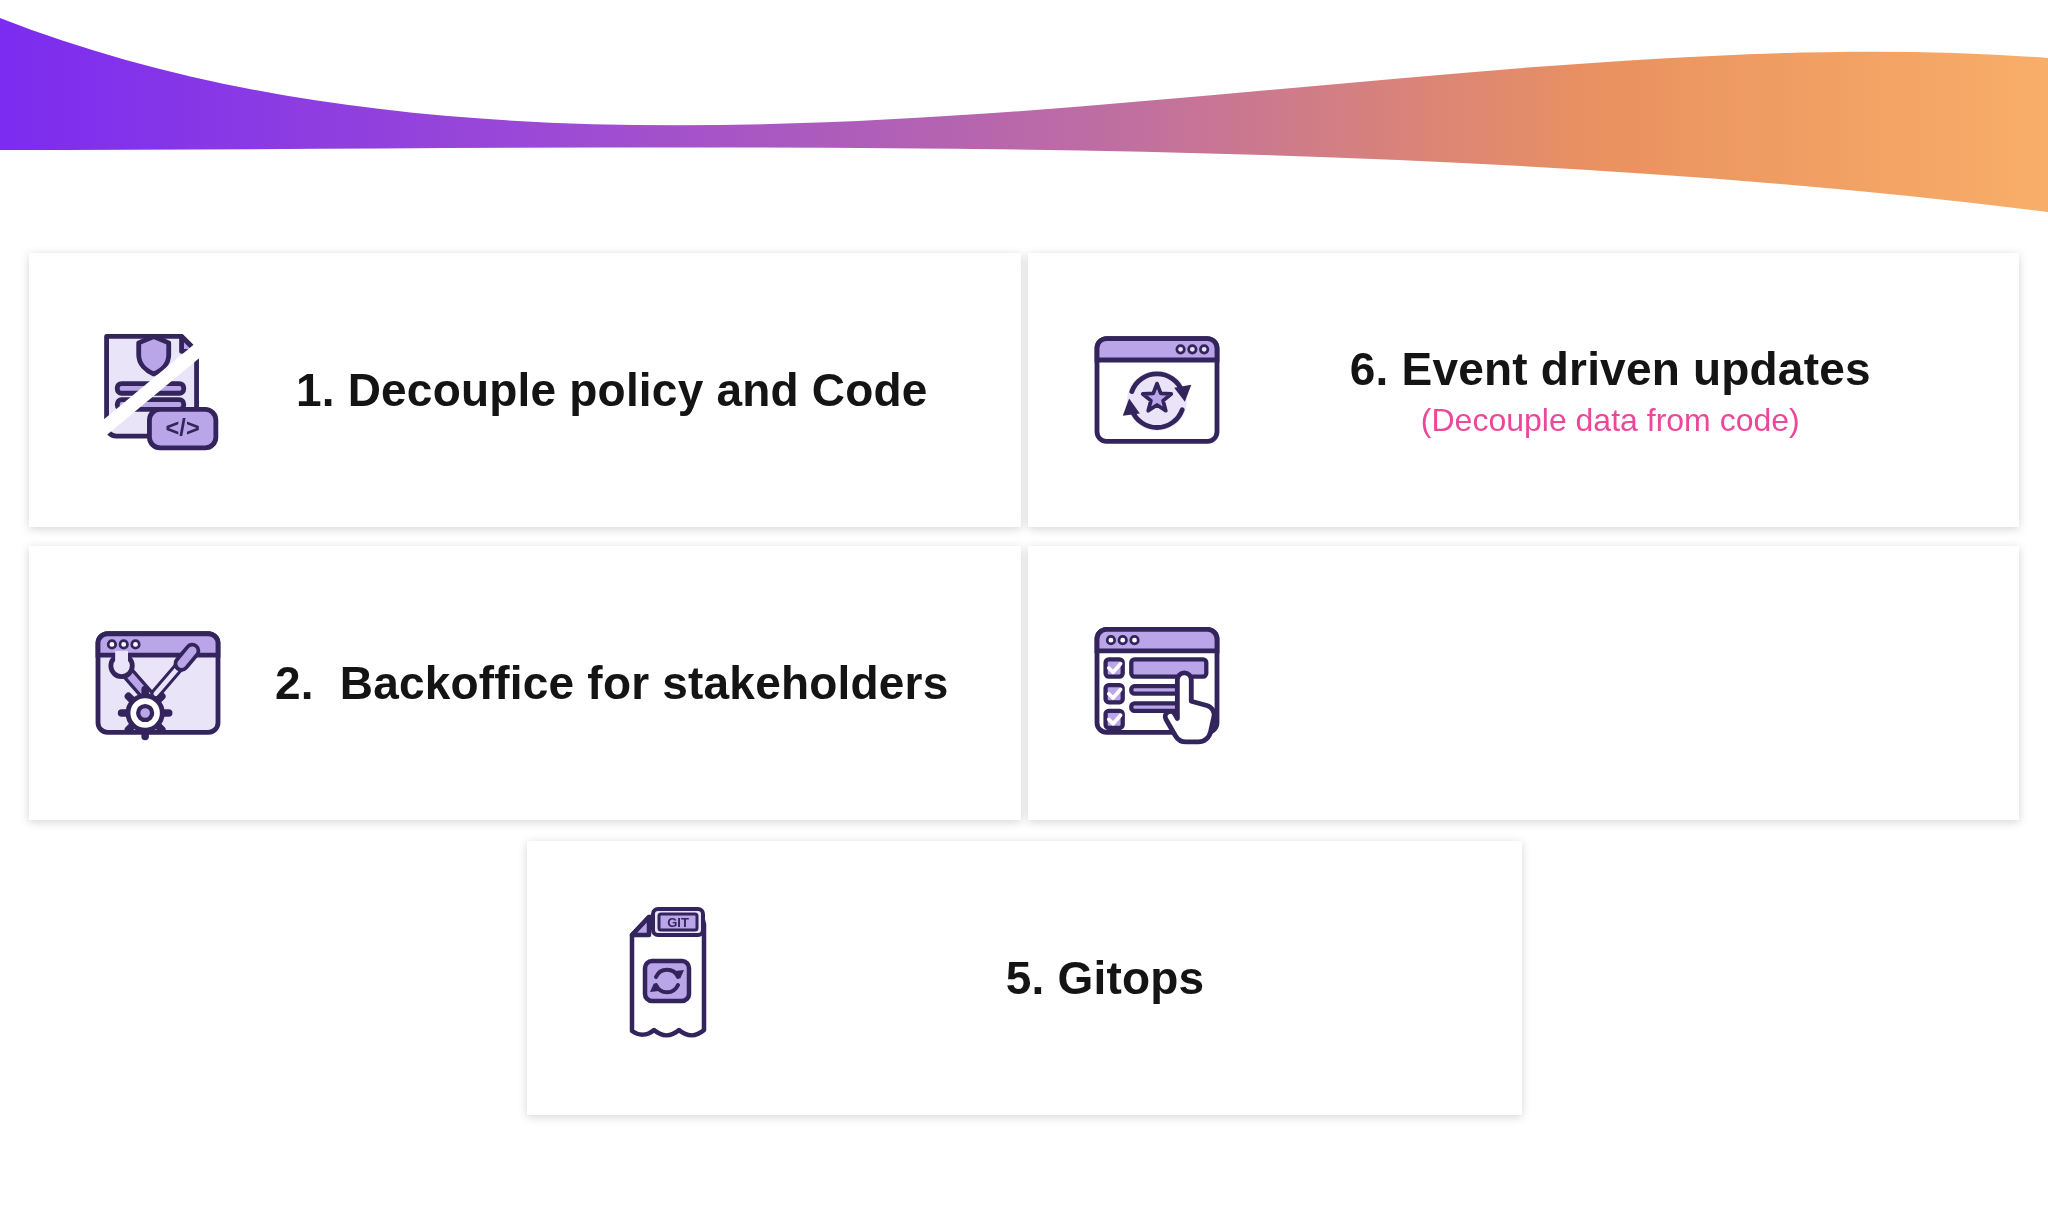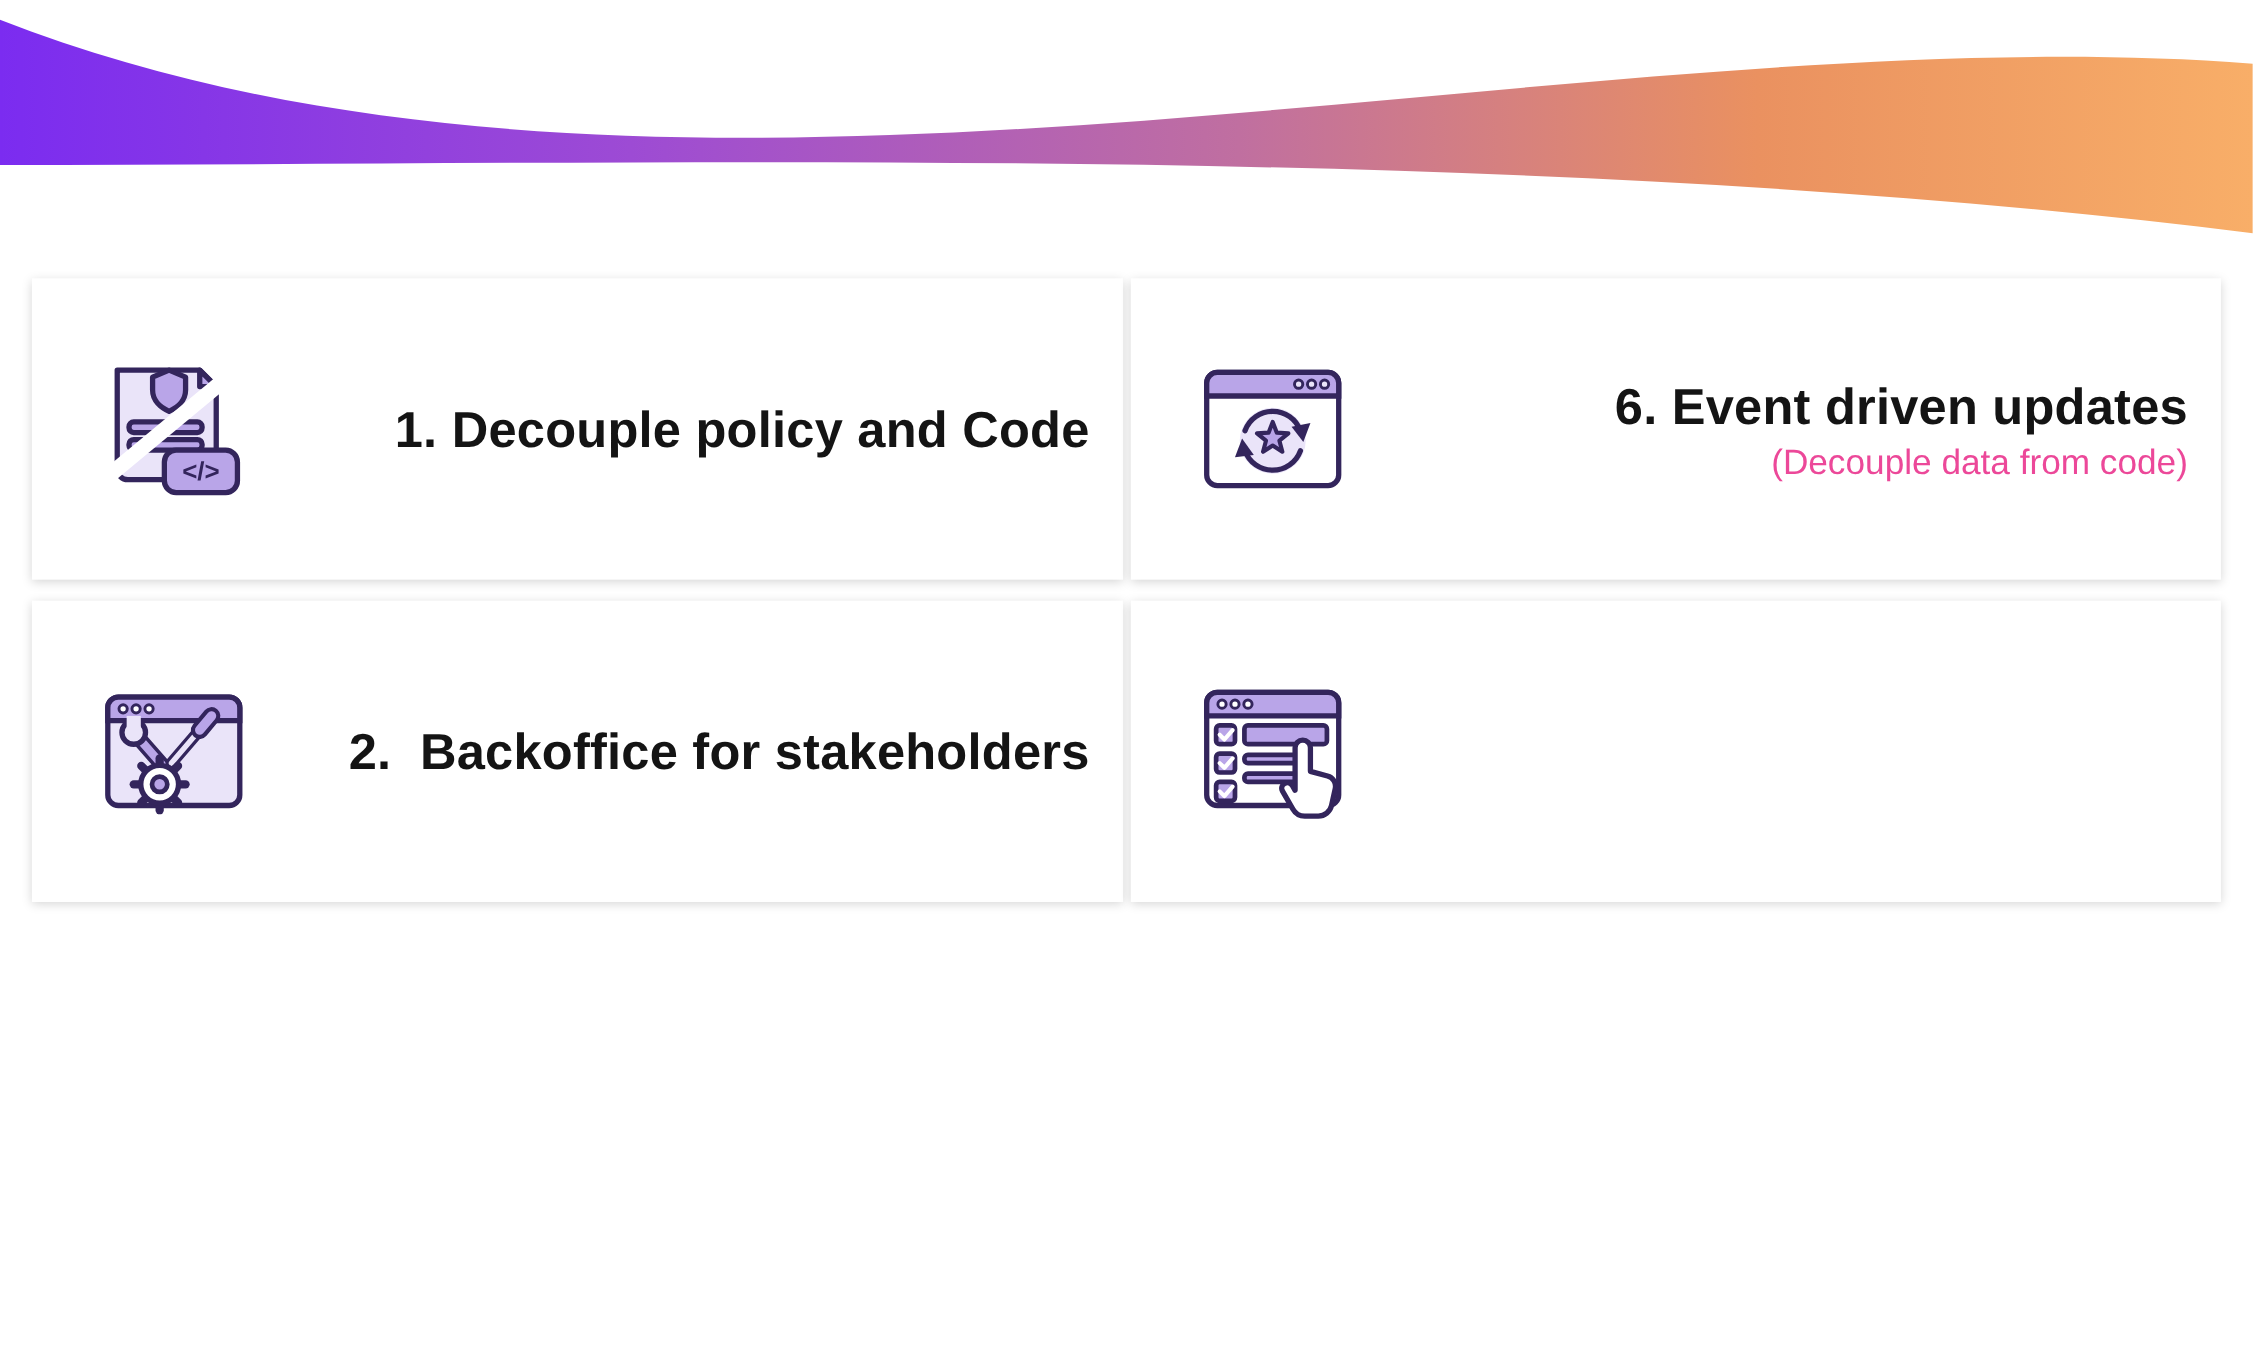--- a/index.html
+++ b/index.html
@@ -28,21 +28,21 @@
   .card {
     height:274px;
     background:#ffffff;
     box-shadow:0 2px 9px rgba(0,0,0,0.17);
     display:flex;
     align-items:center;
     padding:0 30px 0 54px;
   }
   .card-icon { width:150px; height:150px; flex:0 0 auto; }
   .card-icon--file { width:110px; height:150px; flex:0 0 auto; }
-  .card-text { flex:1; text-align:right; }
+  .card-text { flex:1; text-align:center; }
   .card-title {
     font-size:46px;
     font-weight:600;
     color:#141414;
     letter-spacing:0.2px;
     white-space:pre-wrap;
   }
   .card-subtitle {
     font-size:32px;
     font-weight:500;
@@ -180,15 +180,40 @@
         </g>
         <g stroke="#ffffff" stroke-width="3.5" fill="none" stroke-linecap="round" stroke-linejoin="round">
           <path d="M25 56 l4 4 7 -8"></path>
           <path d="M25 80 l4 4 7 -8"></path>
           <path d="M25 104 l4 4 7 -8"></path>
         </g>
         <path d="M89 99 V67 a6.5 6.5 0 0 1 13 0 V87 l14.5 4 a9 9 0 0 1 6.6 10.5 l-3.2 14.5 a11.5 11.5 0 0 1 -11.2 9 h-11.5 a11.5 11.5 0 0 1 -10 -5.8 l-9 -15.6 a4.8 4.8 0 0 1 8.3 -4.8 l2.5 4.3 Z" fill="#ffffff" stroke="#33255c" stroke-width="4.5" stroke-linejoin="round"></path>
       </svg>
     </div>
 
+    <div class="center-row">
+      <div class="card">
+        <svg class="card-icon--file" viewBox="0 0 110 150">
+          <g stroke="#33255c" stroke-width="4.5" stroke-linejoin="round">
+            <path d="M40 14 H88 a7 7 0 0 1 7 7 V127 c-8 7 -17 7 -25 0 c-8 7 -17 7 -25 0 c-7 6 -15 6 -22 1 V32 Z" fill="#ffffff"></path>
+            <path d="M40 14 L23 32 H40 Z" fill="#b9a5e8"></path>
+          </g>
+          <rect x="44" y="6" width="50" height="26" rx="5" fill="#eae4f9" stroke="#33255c" stroke-width="4"></rect>
+          <rect x="50" y="11" width="38" height="16" rx="2" fill="#b9a5e8" stroke="#33255c" stroke-width="3"></rect>
+          <text x="69" y="24" text-anchor="middle" font-size="13" font-weight="bold" fill="#33255c">GIT</text>
+          <rect x="36" y="58" width="44" height="40" rx="7" fill="#b9a5e8" stroke="#33255c" stroke-width="4.5"></rect>
+          <g fill="none" stroke="#33255c" stroke-width="4" stroke-linecap="round">
+            <path d="M47 74 A12 12 0 0 1 69 74"></path>
+            <path d="M69 82 A12 12 0 0 1 47 82"></path>
+          </g>
+          <g fill="#33255c">
+            <path d="M66 68 L75 67 L71 76 Z"></path>
+            <path d="M50 88 L41 89 L45 80 Z"></path>
+          </g>
+        </svg>
+        <div class="card-text">
+          <div class="card-title">5. Gitops</div>
+        </div>
+      </div>
+    </div>
 
   </div>
 </div>
 
 </body></html>

